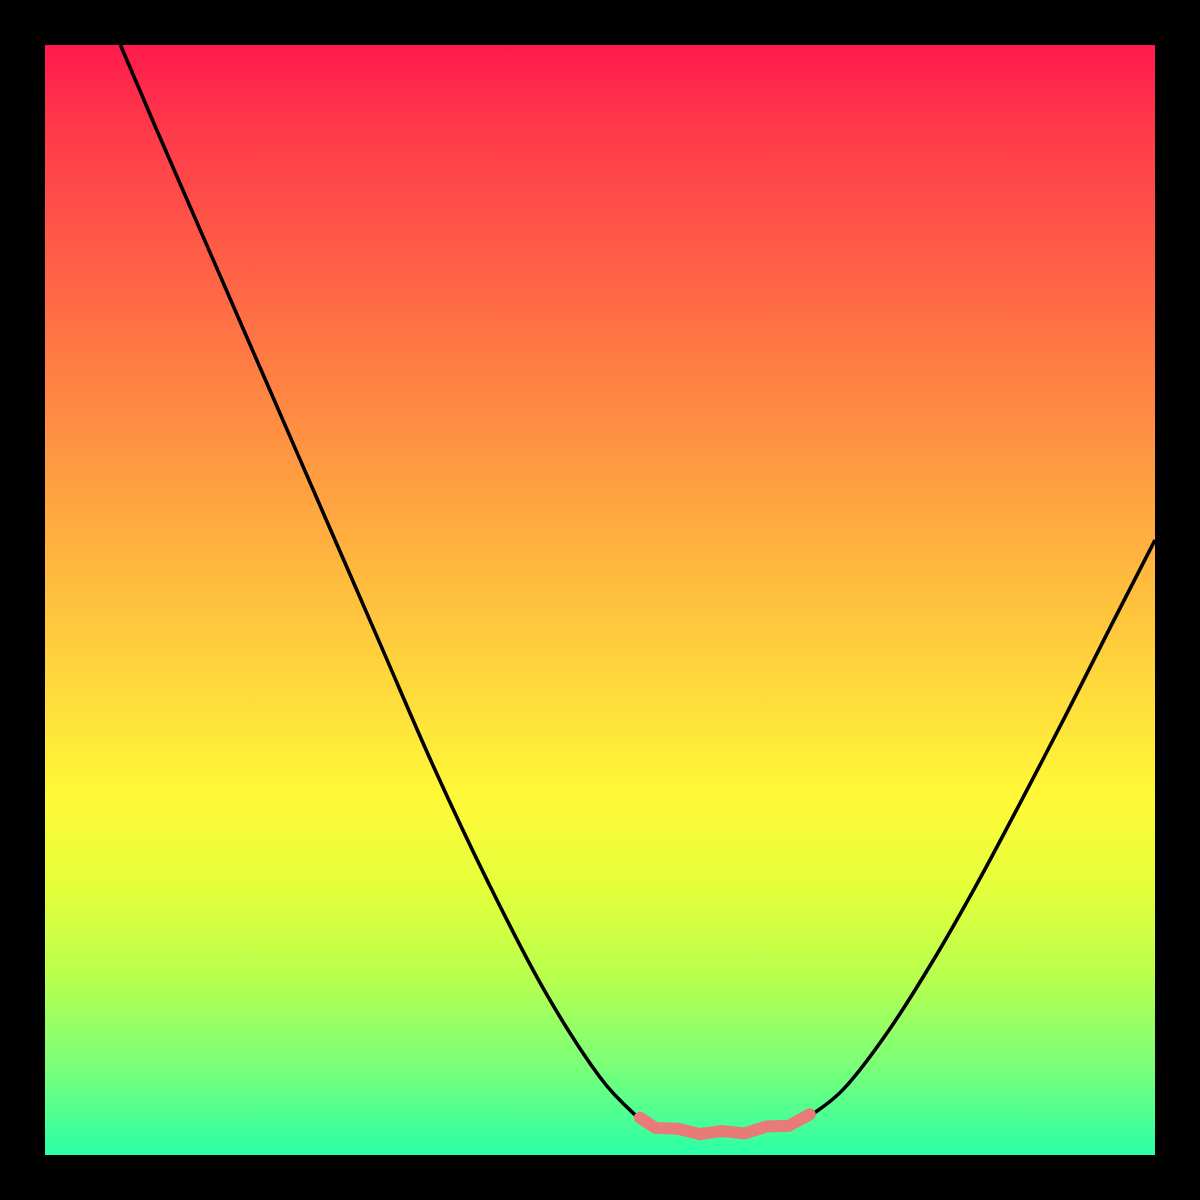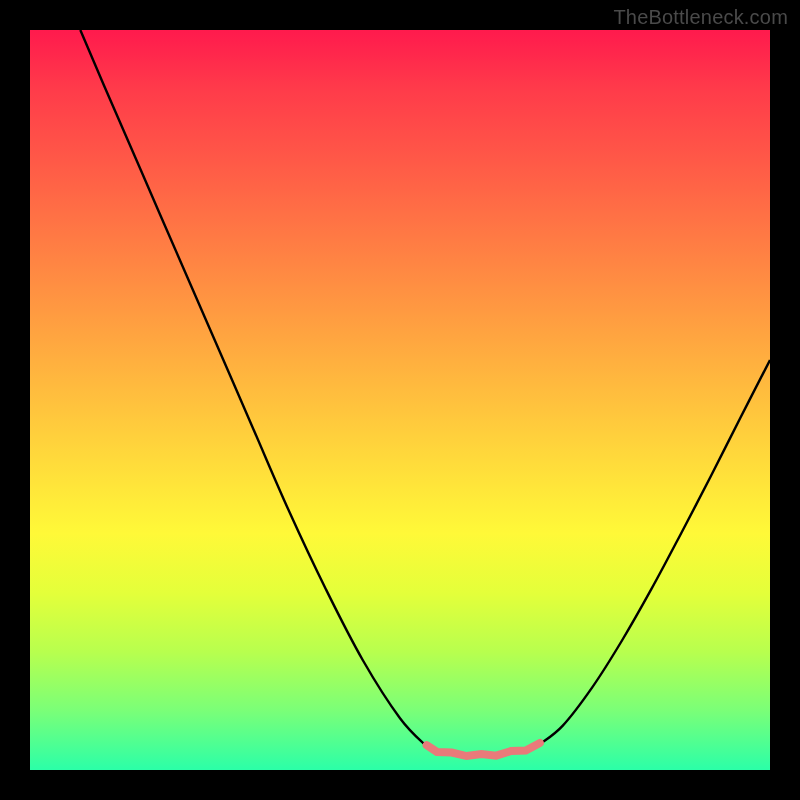--- a/index.html
+++ b/index.html
@@ -55,21 +55,20 @@
     font-weight: 500;
     letter-spacing: 0.2px;
     user-select: none;
   }
 </style>
 </head>
 <body>
 
 <div class="frame">
 
-  <div class="watermark">TheBottleneck.com</div>
 
   <div class="plot-area">
     <svg class="plot-svg" viewBox="0 0 740 740" preserveAspectRatio="none">
       <path id="path-left" fill="none" stroke-width="2.4" stroke="#000000" d="M 50.32 0.00 C 54.58 9.99, 63.08 30.19, 74.00 55.50 C 84.92 80.81, 97.68 109.96, 111.00 140.60 C 124.32 171.24, 134.68 195.06, 148.00 225.70 C 161.32 256.34, 171.68 280.16, 185.00 310.80 C 198.32 341.44, 208.68 365.26, 222.00 395.90 C 235.32 426.54, 245.68 451.56, 259.00 481.00 C 272.32 510.44, 282.68 532.53, 296.00 559.44 C 309.32 586.35, 319.68 607.30, 333.00 630.48 C 346.32 653.66, 358.54 672.75, 370.00 688.20 C 381.46 703.65, 391.84 711.26, 396.64 716.32"></path>
       <path id="path-right" fill="none" stroke-width="2.4" stroke="#000000" d="M 509.86 714.10 C 513.99 710.77, 523.34 705.86, 532.80 695.60 C 542.26 685.34, 551.74 672.44, 562.40 657.12 C 573.06 641.80, 581.34 628.22, 592.00 610.50 C 602.66 592.78, 610.94 578.01, 621.60 558.70 C 632.26 539.39, 640.54 523.45, 651.20 503.20 C 661.86 482.95, 670.14 467.00, 680.80 446.22 C 691.46 425.44, 699.74 408.67, 710.40 387.76 C 721.06 366.85, 734.67 340.43, 740.00 330.04"></path>
       <path id="path-flat" fill="none" stroke-width="8" stroke-linecap="round" stroke="#e97a7a" d="M 396.64 715.12 L 407.00 721.96 L 421.80 722.52 L 436.60 726.03 L 451.40 724.00 L 466.20 725.66 L 481.00 721.04 L 495.80 720.48 L 509.86 712.90"></path>
     </svg>
   </div>
 
 </div>

